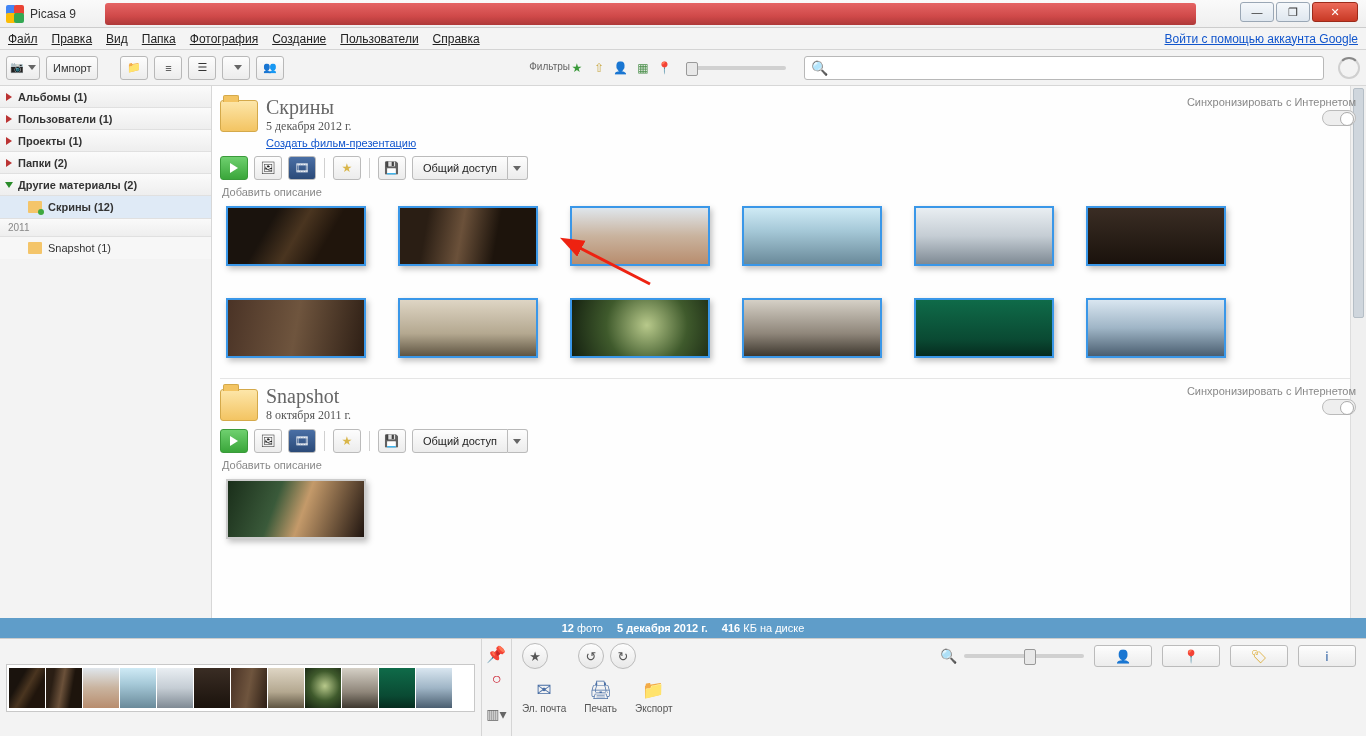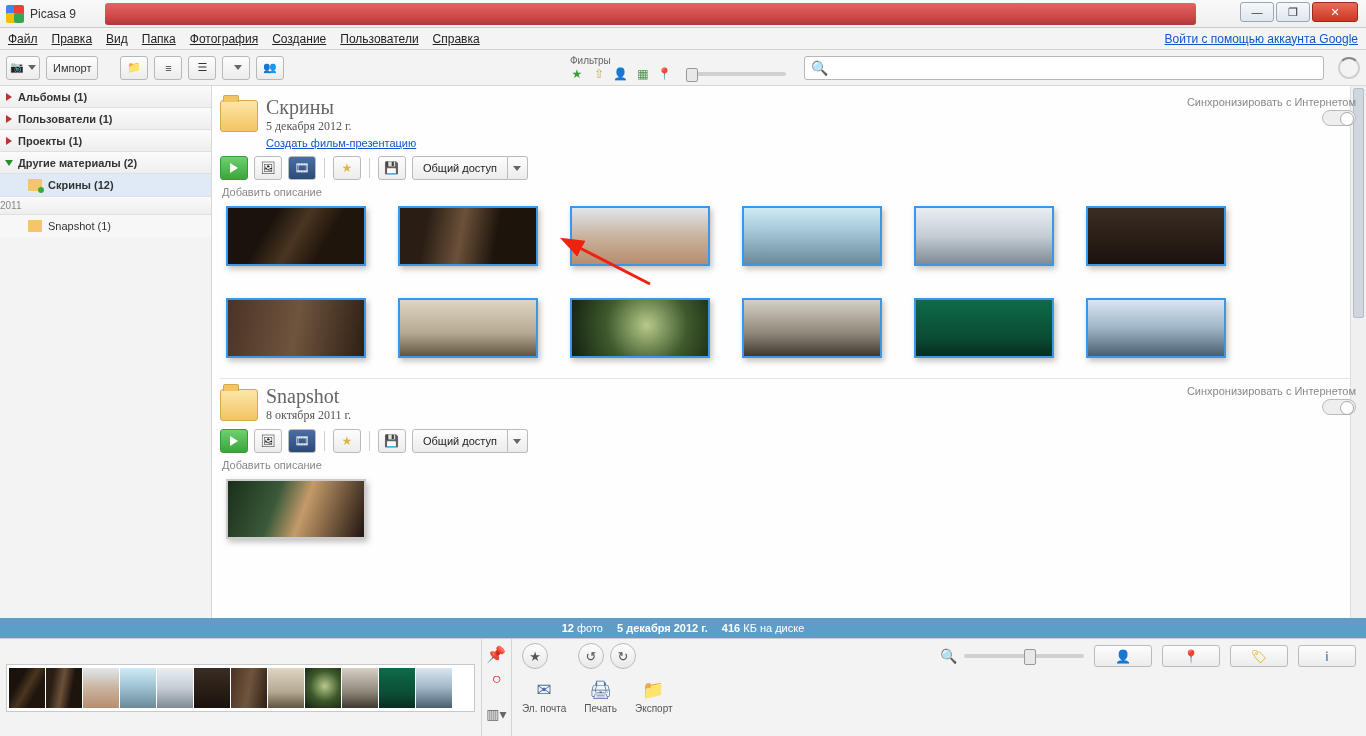--- a/index.html
+++ b/index.html
@@ -21,39 +21,39 @@
 .menubar{height:22px;display:flex;align-items:center;padding:0 8px;gap:14px;border-bottom:1px solid #d4d4d4;background:#f4f4f4}
 .menubar span{text-decoration:underline;cursor:default}
 .menubar span:first-letter{}
 .signin{margin-left:auto;color:#1155cc}
 
 .toolbar{height:36px;display:flex;align-items:center;padding:0 6px;border-bottom:1px solid #d7d7d7;background:#f3f3f3;gap:6px}
 .tbtn{height:24px;border:1px solid #b8b8b8;border-radius:3px;background:linear-gradient(#fdfdfd,#ececec);display:flex;align-items:center;justify-content:center;padding:0 6px;font-size:11px;color:#333}
 .tbtn.icon{width:28px;padding:0}
 .tbtn.drop::after{content:"";width:0;height:0;border-left:4px solid transparent;border-right:4px solid transparent;border-top:5px solid #666;margin-left:4px}
 .import-btn{width:34px}
-.filters{margin-left:auto;display:flex;flex-direction:column}
+.filters{margin-left:auto;display:flex;flex-direction:row}
 .filters-label{font-size:10px;color:#666;margin-bottom:1px}
 .filters-row{display:flex;gap:8px;align-items:center}
 .f-icon{width:14px;height:14px;display:flex;align-items:center;justify-content:center;font-size:12px}
 .slider{width:100px;height:4px;background:#d0d0d0;border-radius:2px;position:relative;margin-left:6px}
 .slider::before{content:"";position:absolute;left:0;top:-4px;width:10px;height:12px;background:#e8e8e8;border:1px solid #999;border-radius:2px}
 .search-box{width:520px;height:24px;border:1px solid #b8b8b8;border-radius:3px;background:#fff;display:flex;align-items:center;padding:0 6px;margin-left:12px}
 .spinner{width:22px;height:22px;border:2px solid #d0d0d0;border-top-color:#888;border-radius:50%;margin-left:8px}
 
 .workspace{display:flex;height:532px}
 .sidebar{width:212px;border-right:1px solid #d7d7d7;background:#f3f3f3;display:flex;flex-direction:column}
 .side-section{height:22px;display:flex;align-items:center;padding:0 6px;border-bottom:1px solid #e0e0e0;background:linear-gradient(#fbfbfb,#eee);font-weight:bold;font-size:11px;color:#333;gap:6px}
 .side-section.open .tri{transform:rotate(90deg)}
 .tri{width:0;height:0;border-top:4px solid transparent;border-bottom:4px solid transparent;border-left:6px solid #b33;display:inline-block}
 .side-section.open .tri{border-left-color:#2a8c2a;transform:rotate(90deg)}
 .side-group{background:#f7f7f7}
 .side-item{height:22px;display:flex;align-items:center;padding-left:28px;gap:6px;font-size:11px;color:#333}
 .side-item.selected{background:#dfeaf6}
-.year-label{font-size:10px;color:#888;padding:3px 0;background:linear-gradient(#fafafa,#eee);border-top:1px solid #e0e0e0;border-bottom:1px solid #e0e0e0}
+.year-label{font-size:10px;color:#888;padding:3px 8px;background:linear-gradient(#fafafa,#eee);border-top:1px solid #e0e0e0;border-bottom:1px solid #e0e0e0}
 .folder-ico{width:14px;height:12px;background:#f4c56a;border-radius:1px;position:relative}
 .folder-ico.green::after{content:"";position:absolute;right:-2px;bottom:-2px;width:6px;height:6px;background:#3fa93f;border-radius:50%}
 
 .content{flex:1;overflow:auto;background:#fefefe;padding:4px 8px 8px 8px;position:relative}
 .folder-block{border-top:1px solid #e5e5e5;padding-top:6px;margin-bottom:10px}
 .folder-header{display:flex;align-items:flex-start;gap:8px;position:relative}
 .big-folder-ico{width:38px;height:32px;margin-top:4px;background:linear-gradient(#fde6a9,#f3c462);border:1px solid #d4a94a;border-radius:3px;position:relative}
 .big-folder-ico::before{content:"";position:absolute;left:2px;top:-6px;width:14px;height:6px;background:#f3c462;border:1px solid #d4a94a;border-bottom:none;border-radius:2px 2px 0 0}
 .folder-title{font-family:Georgia,serif;font-size:20px;color:#666}
 .folder-date{font-family:Georgia,serif;font-size:12px;color:#555}
@@ -178,20 +178,24 @@
         <span>Альбомы (1)</span>
       </div>
     <div class="side-section">
         <span class="tri"></span>
         <span>Пользователи (1)</span>
       </div>
     <div class="side-section">
         <span class="tri"></span>
         <span>Проекты (1)</span>
       </div>
+    <div class="side-section">
+        <span class="tri"></span>
+        <span>Папки (2)</span>
+      </div>
     <div class="side-section open">
         <span class="tri"></span>
         <span>Другие материалы (2)</span>
       </div>
     <div class="side-group">
       <div class="side-item selected">
         <span class="folder-ico green"></span>
         <b>Скрины (12)</b>
       </div>
       <div class="year-label">2011</div>

